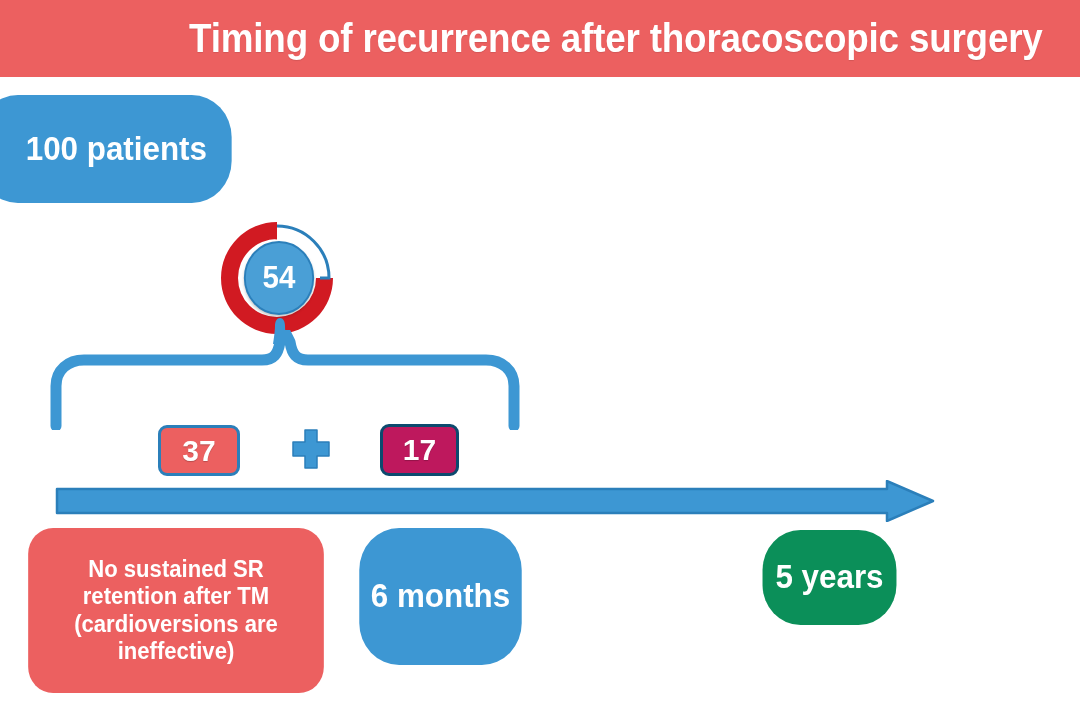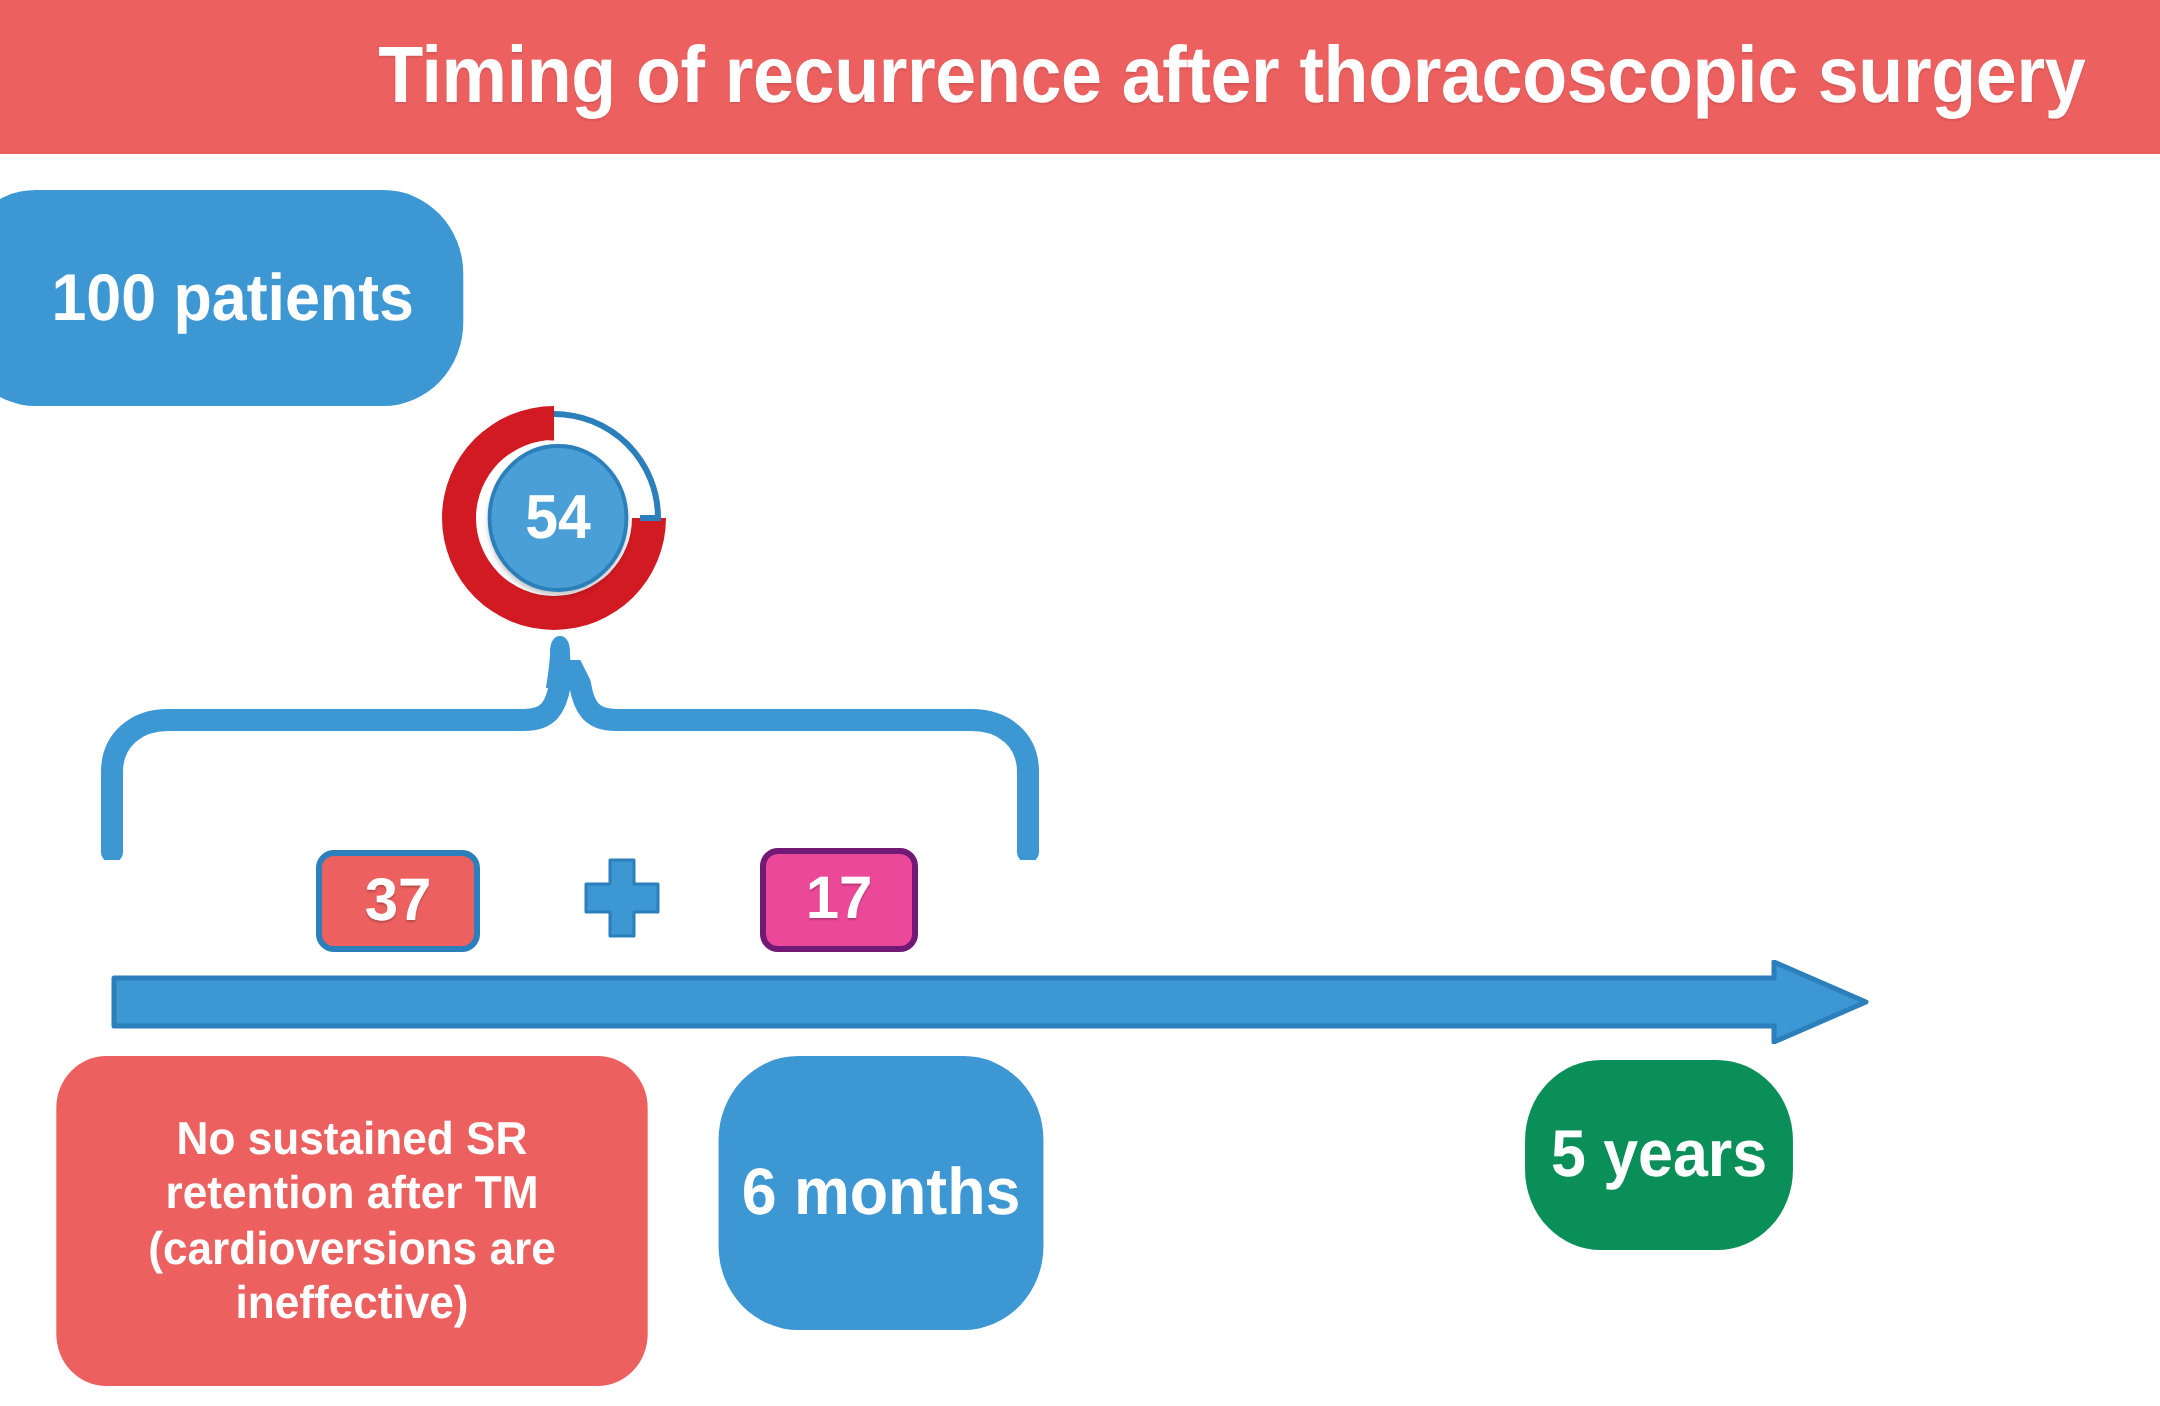--- a/index.html
+++ b/index.html
@@ -104,21 +104,21 @@
     border-radius: 40px;
     font-size: 33px;
     transform: scaleX(0.95);
     transform-origin: center;
   }
 
   
   .donut-wrap {
     position: absolute;
     left: 219px;
-    top: 200px;
+    top: 219px;
     width: 124px;
     height: 118px;
   }
   .donut-ring {
     position: absolute;
     left: 2px;
     top: 3px;
     width: 112px;
     height: 112px;
   }
@@ -178,22 +178,22 @@
     width: 82px;
     height: 51px;
     background: #ec6060;
     border: 3px solid #2b7fba;
   }
   .badge-17 {
     left: 380px;
     top: 424px;
     width: 79px;
     height: 52px;
-    background: #ec4899;
-    border: 3px solid #701a75;
+    background: #be185d;
+    border: 3px solid #0c4a6e;
   }
   .plus-sign {
     position: absolute;
     left: 292px;
     top: 428px;
     width: 38px;
     height: 42px;
   }
 
   

